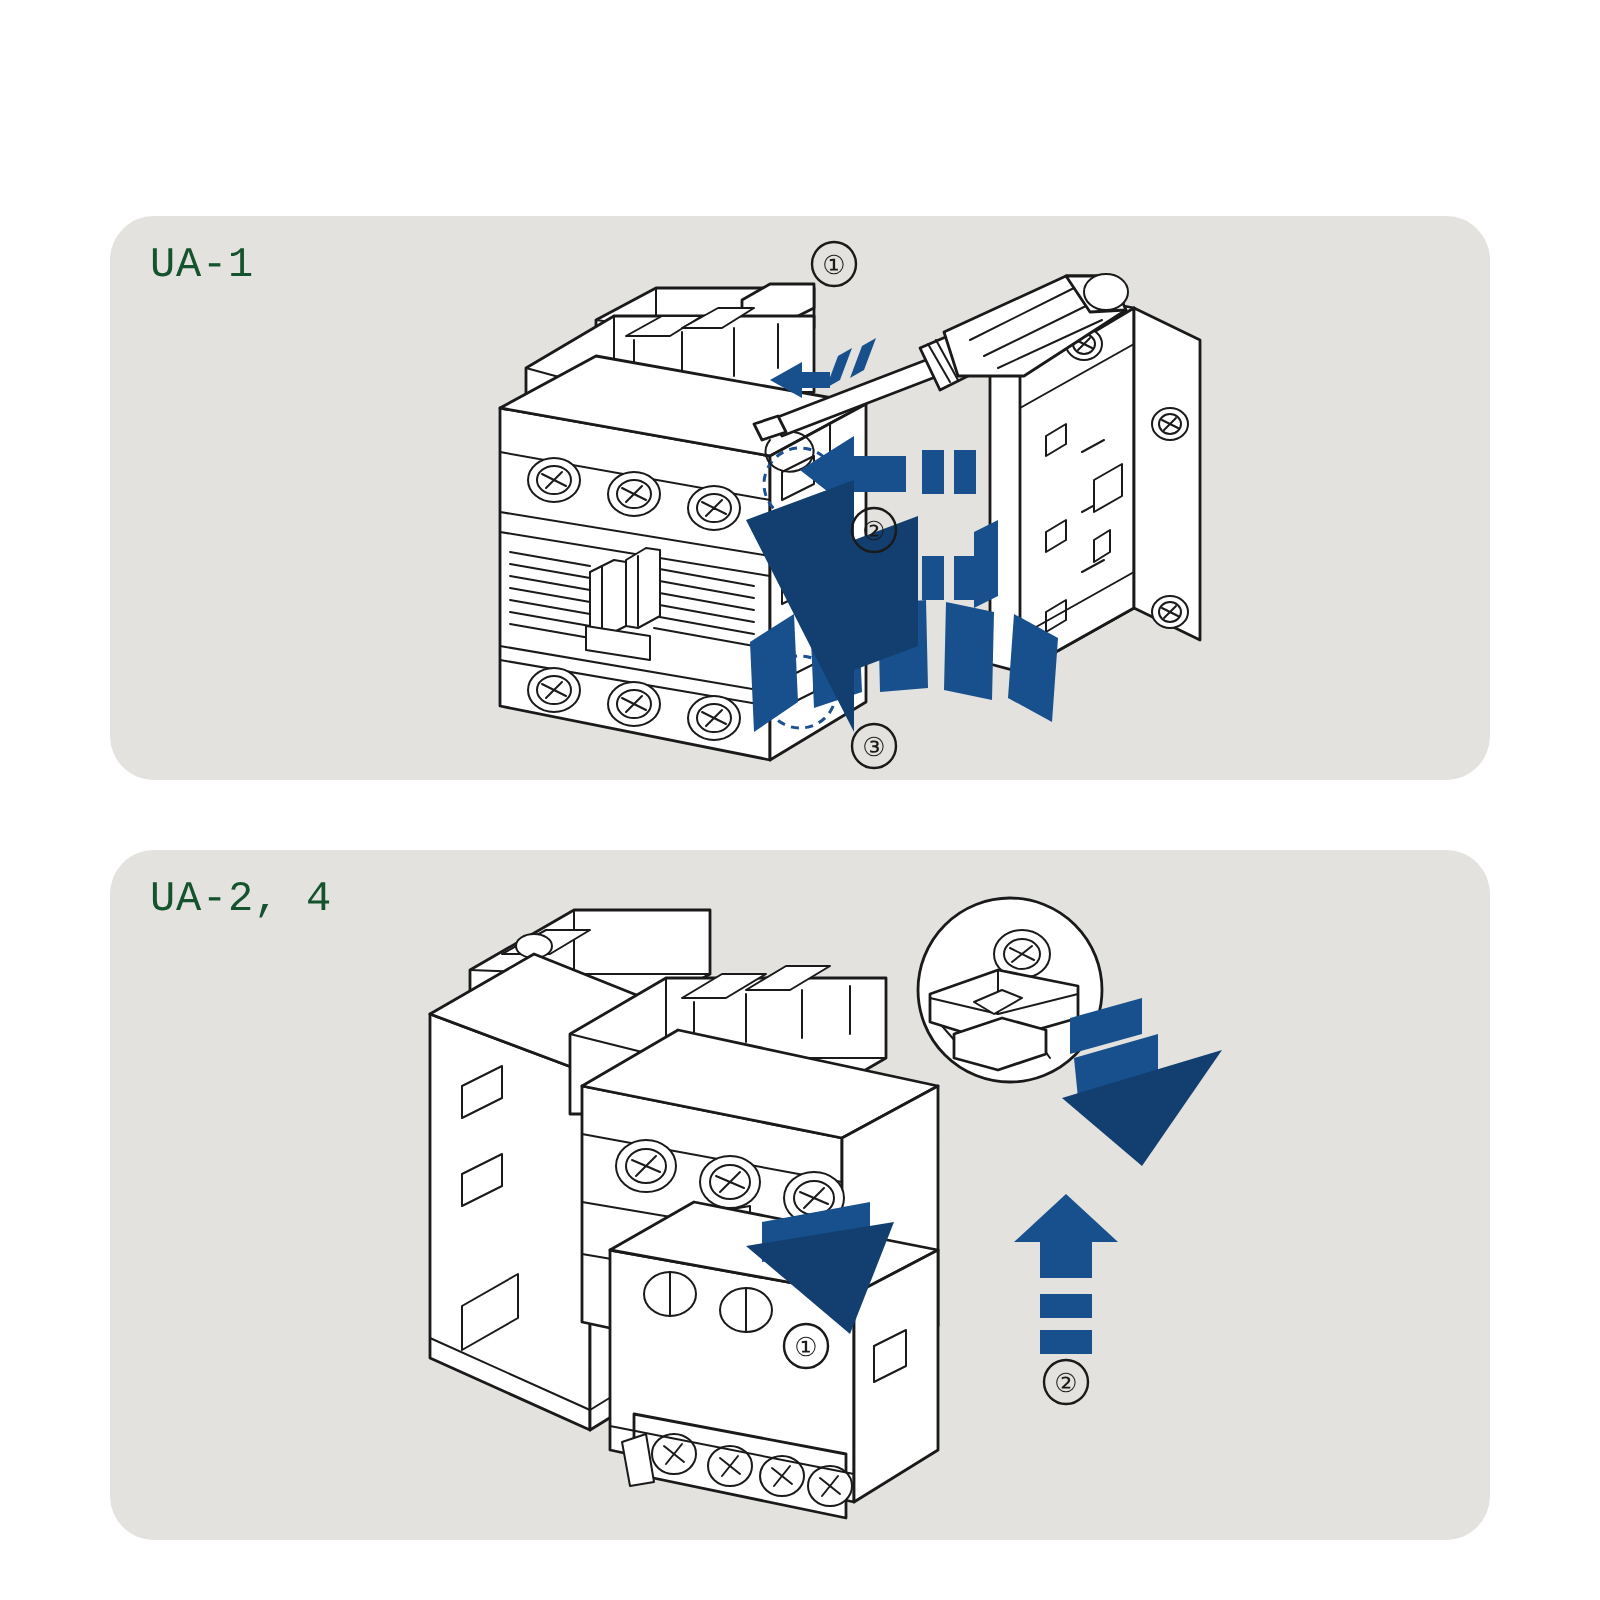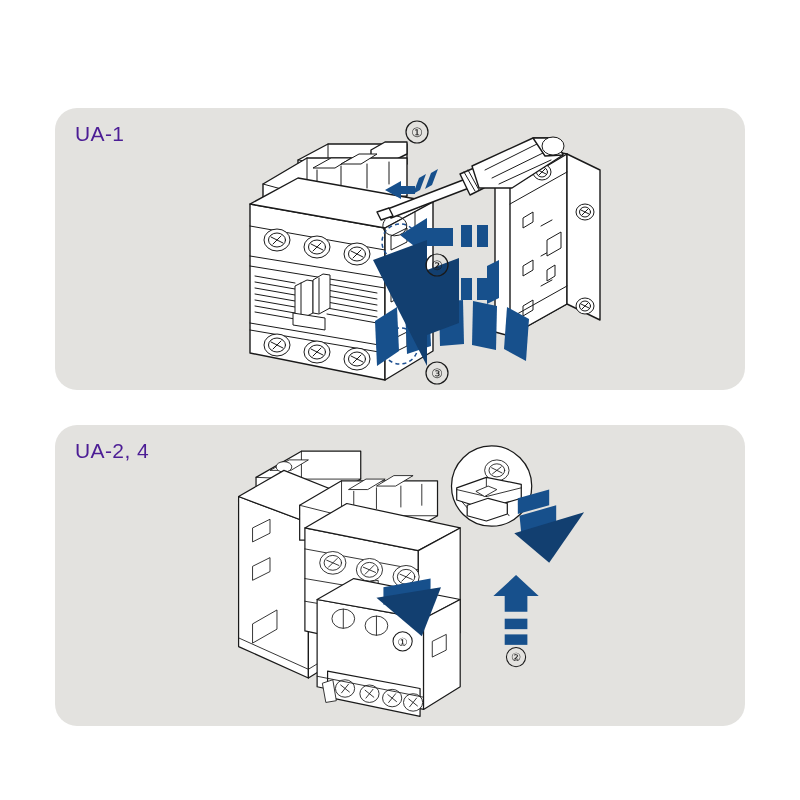--- a/index.html
+++ b/index.html
@@ -28,30 +28,30 @@
   #panel-ua1 {
     left: 55px;
     top: 108px;
     width: 690px;
     height: 282px;
   }
   #panel-ua24 {
     left: 55px;
     top: 425px;
     width: 690px;
-    height: 301px;
+    height: 345px;
   }
   .panel-label {
     position: absolute;
     left: 20px;
     top: 14px;
     font-size: 21px;
-    color: #4c1d95;
+    color: #14532d;
     letter-spacing: 0.4px;
-    font-family: Liberation Sans, sans-serif;
+    font-family: Liberation Mono, monospace;
   }
   .fig {
     position: absolute;
     left: 0; top: 0;
     width: 100%; height: 100%;
     overflow: visible;
   }
 </style>
 </head>
 <body>

